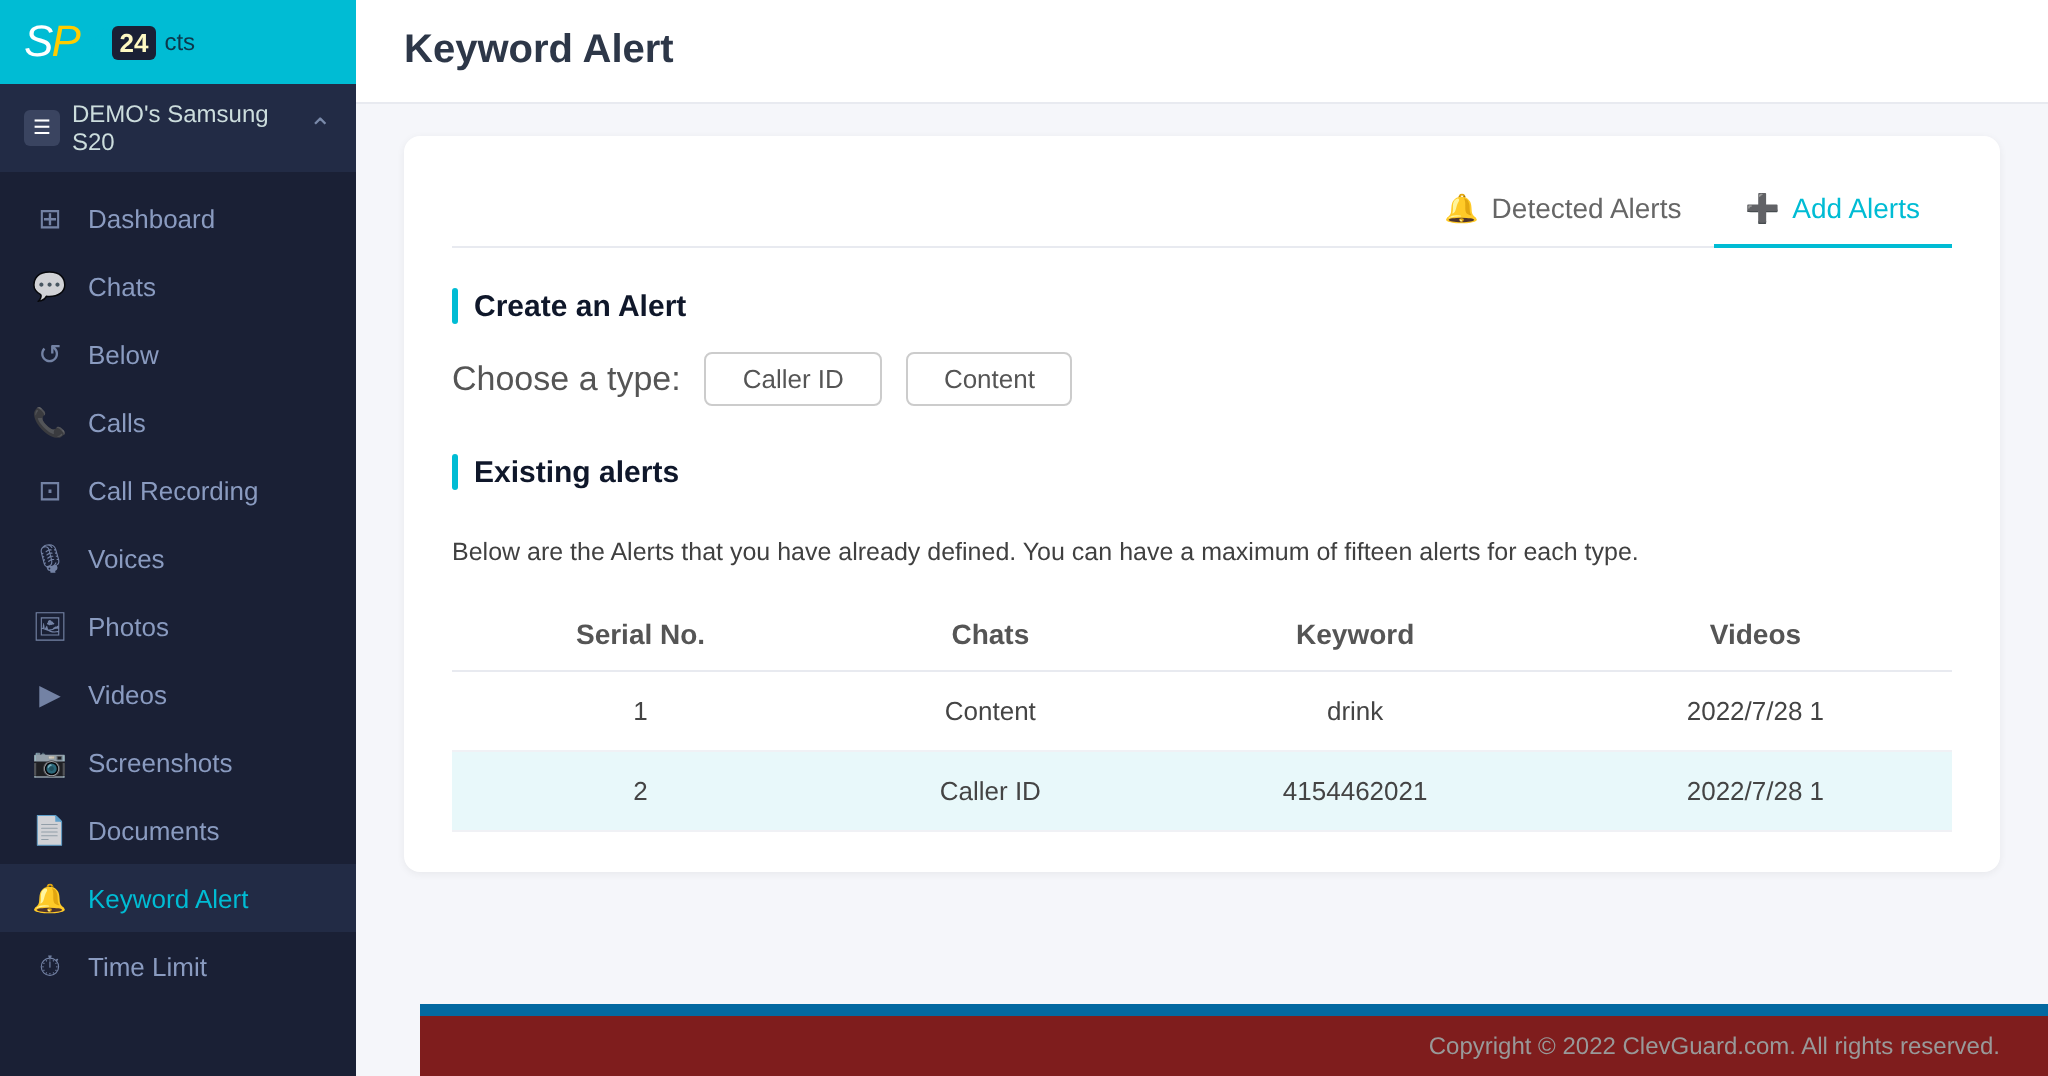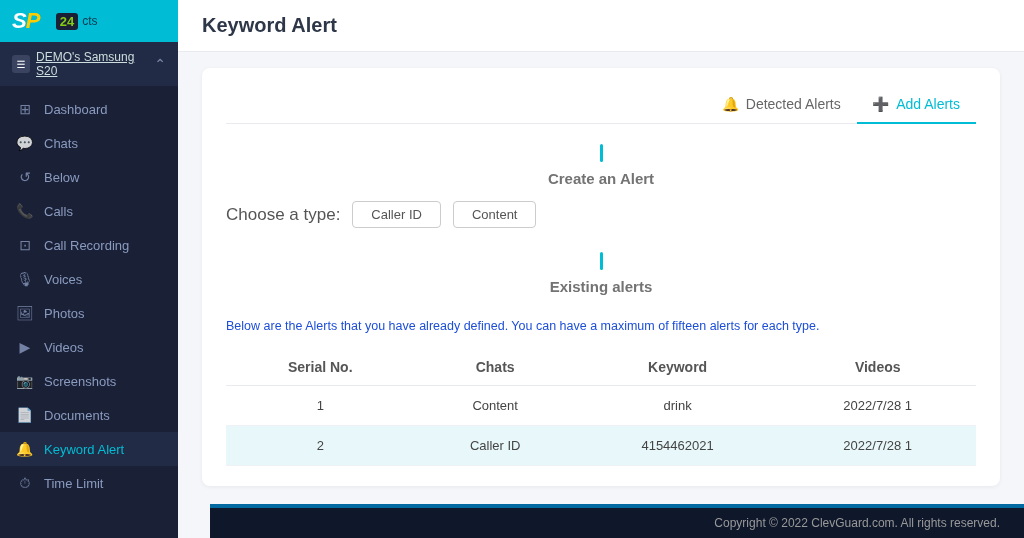--- a/index.html
+++ b/index.html
@@ -19,27 +19,27 @@
       background: #00bcd4;
       padding: 8px 12px;
       display: flex;
       align-items: center;
       gap: 4px;
       height: 42px;
     }
     .logo-text {
       color: white;
       font-size: 22px;
-      font-weight: 700;
+      font-weight: 400;
       font-style: italic;
       letter-spacing: -1px;
     }
     .logo-badge {
       background: #1a2035;
-      color: #84cc16;
+      color: #fef9c3;
       font-size: 13px;
       font-weight: bold;
       padding: 1px 4px;
       border-radius: 3px;
     }
     .logo-sub {
       color: #0f172a;
       font-size: 12px;
       opacity: 0.8;
     }
@@ -60,21 +60,20 @@
       display: flex;
       align-items: center;
       justify-content: center;
       font-size: 10px;
       margin-right: 6px;
     }
     .device-name {
       flex: 1;
       font-size: 12px;
       color: #cdd;
-      text-decoration: underline;
     }
     .device-chevron {
       color: #7a8aaa;
       font-size: 14px;
     }
     .sidebar-nav {
       flex: 1;
       overflow-y: auto;
       padding: 6px 0;
     }
@@ -157,23 +156,22 @@
     }
     .tab-icon { font-size: 14px; }
 
     
     .section-title {
       display: flex;
       align-items: center;
       gap: 8px;
       font-size: 15px;
       font-weight: 600;
-      color: #737373;
+      color: #0f172a;
       margin-bottom: 14px;
-      flex-direction: column;
     }
     .section-bar {
       width: 3px;
       height: 18px;
       background: #00bcd4;
       border-radius: 2px;
     }
     .type-row {
       display: flex;
       align-items: center;
@@ -190,21 +188,21 @@
       border-radius: 4px;
       background: white;
       font-size: 13px;
       color: #555;
       cursor: pointer;
     }
 
     
     .existing-desc {
       font-size: 12.5px;
-      color: #1d4ed8;
+      color: #404040;
       margin-bottom: 16px;
       margin-top: 24px;
     }
     .alerts-table {
       width: 100%;
       border-collapse: collapse;
       font-size: 13px;
     }
     .alerts-table thead tr {
       border-bottom: 1px solid #e8eaf0;
@@ -228,22 +226,22 @@
       color: #444;
       font-size: 13px;
     }
 
     
     .footer {
       text-align: right;
       padding: 8px 24px;
       font-size: 12px;
       color: #999;
-      background: #0f172a;
-      border-top: 4px solid #0369a1;
+      background: #7f1d1d;
+      border-top: 6px solid #0369a1;
       margin-left: 32px;
     }
   </style>
 </head>
 <body>
 
 <div class="sidebar">
   <div class="sidebar-logo">
     <span class="logo-text">S<span style="color:#ffcc00">P</span><span style="color:#00bcd4;font-size:20px">Y</span></span>
     <span class="logo-badge">24</span>

